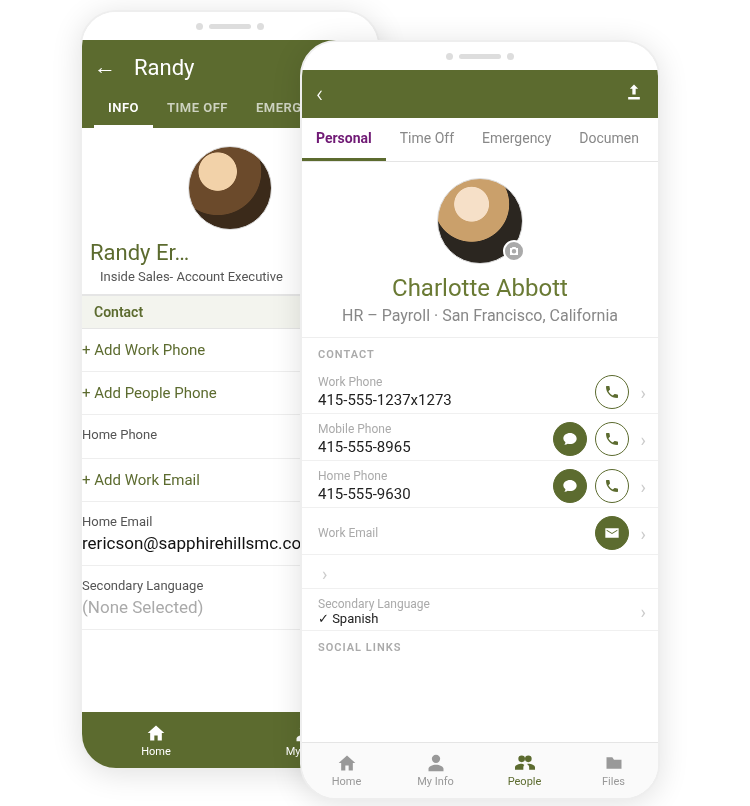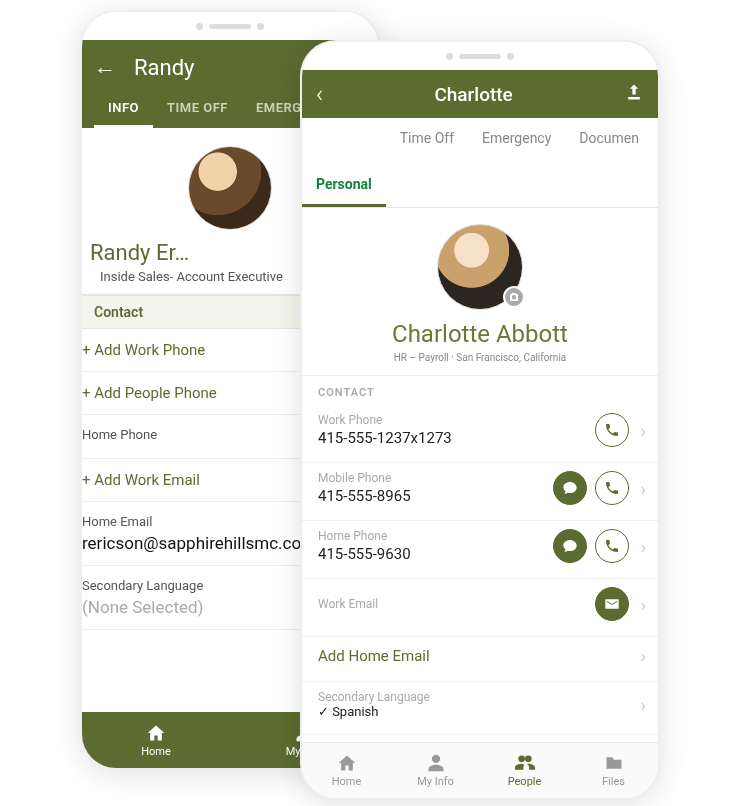--- a/index.html
+++ b/index.html
@@ -87,43 +87,43 @@
   }
   .right .header .title { flex:1; text-align:center; font-weight:500;}
   .right .tabs {
     display:flex; font-size:14px; border-bottom:1px solid #e5e5e5;
     overflow:hidden;
   }
   .right .tab {
     padding:12px 14px; color:#888; white-space:nowrap;
   }
   .right .tab.active {
-    color:#15803d; font-weight:700; border-bottom:3px solid #5c6b2f;margin-top:46px;
+    color:#701a75; font-weight:700; border-bottom:3px solid #5c6b2f;
   }
   .right .profile { text-align:center; padding:16px 4px 12px; border-bottom:1px solid #eee;}
   .right .avatar-wrap { position:relative; width:86px; height:86px; margin:0 auto 10px;}
   .right .avatar {
     width:86px; height:86px; border-radius:50%;
     background: radial-gradient(circle at 40% 30%, #f6e0c8 0 22%, #caa06b 23% 48%, #2b2620 49% 100%);
     border:1px solid #ddd;
   }
   .right .cam-badge {
     position:absolute; right:-2px; bottom:2px; width:22px; height:22px;
     background:#aaa; border-radius:50%; display:flex; align-items:center;
     justify-content:center; border:2px solid #fff;
   }
   .right .cam-badge svg { width:12px; height:12px; fill:#fff;}
   .right .name { color:#6a7a34; font-size:24px; margin-bottom:4px;}
-  .right .sub { color:#888; font-size:10px; }
+  .right .sub { color:#888; font-size:16px; }
   .right .sect-label {
     color:#aaa; font-size:11px; letter-spacing:1px; font-weight:600;
     padding: 10px 16px 6px;
   }
   .right .row {
-    display:flex; align-items:center; padding: 8px 10px 15px 16px;
+    display:flex; align-items:center; padding: 8px 10px 4px 16px;
     border-bottom:1px solid #f0f0f0; gap:8px;
   }
   .right .row .text { flex:1; }
   .right .row .lbl { color:#aaa; font-size:12px; }
   .right .row .val { color:#222; font-size:15px; margin-top:2px;}
   .right .row.add .val-add { color:#5c6b2f; font-size:15px;}
   .right .iconbtn {
     width:34px; height:34px; border:1px solid #5c6b2f; border-radius:50%;
     display:flex; align-items:center; justify-content:center;
   }
@@ -233,21 +233,20 @@
 </div>
 
 <div class="phone right">
   <div class="phone-top">
     <span class="dot"></span>
       <span class="speaker"></span>
       <span class="dot"></span>
   </div>
   <div class="header">
     <span style="font-size:24px;font-weight:300;">‹</span>
-    <span class="title">Charlotte</span>
     <span>
       <svg viewBox="0 0 24 24" width="20" height="20" fill="#fff">
           <use href="#i-share"></use>
         </svg>
     </span>
   </div>
   <div class="tabs">
     <div class="tab active">Personal</div>
     <div class="tab">Time Off</div>
     <div class="tab">Emergency</div>
@@ -323,23 +322,20 @@
     </div>
     <div class="iconbtn filled">
         <svg viewBox="0 0 24 24">
           <use href="#i-mail"></use>
         </svg>
       </div>
     <span class="chev">›</span>
   </div>
 
   <div class="row add">
-    <div class="text">
-        <div class="val-add">Add Home Email</div>
-      </div>
     <span class="chev">›</span>
   </div>
 
   <div class="row">
     <div class="text">
       <div class="lbl">Secondary Language</div>
       <div class="check">✓ <span>Spanish</span></div>
     </div>
     <span class="chev">›</span>
   </div>

